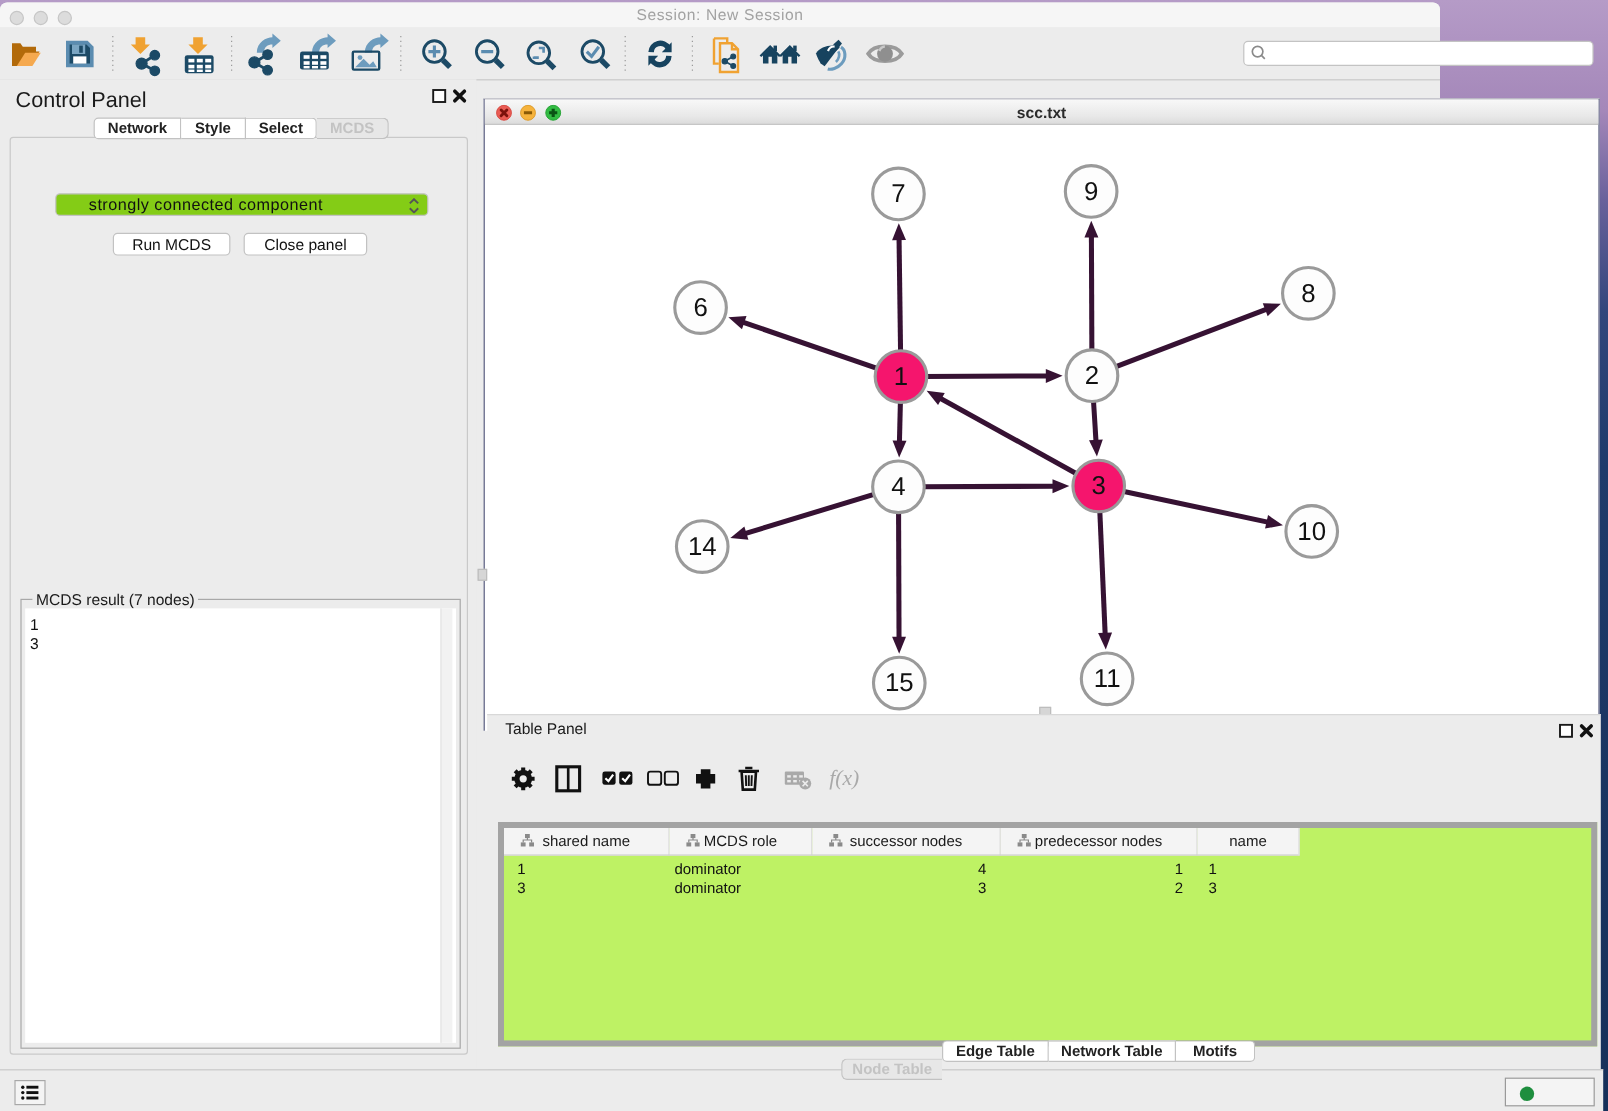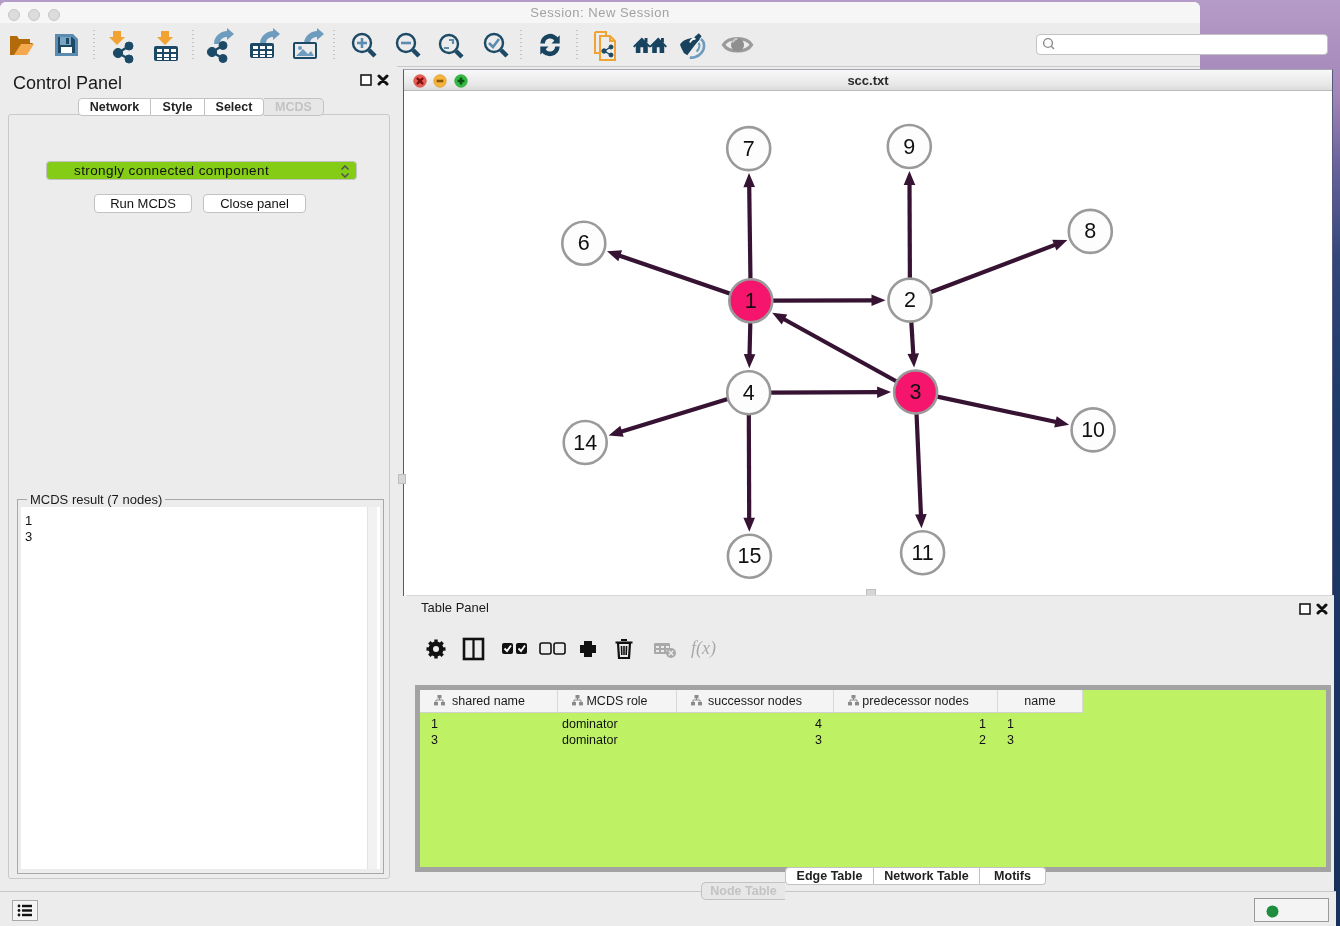--- a/index.html
+++ b/index.html
@@ -34,21 +34,21 @@
          border:1px solid #c2c2c2;border-radius:4px;font-size:13.5px;letter-spacing:.4px;color:#111;
          line-height:18px;padding-left:27px;box-sizing:border-box;}
   .btn{position:absolute;top:79px;height:19px;background:#fff;border:1px solid #c2c2c2;
        border-radius:4px;font-size:13px;color:#111;text-align:center;line-height:18px;box-sizing:border-box;}
   #fieldset{position:absolute;left:8px;top:384px;width:365px;height:373px;
             border:1px solid #a8a8a8;}
   #fieldlabel{position:absolute;left:9px;top:-8px;background:#ececec;padding:0 3px;
               font-size:13px;color:#1a1a1a;}
   #fieldwhite{position:absolute;left:3px;top:7px;right:3px;bottom:4px;background:#fff;}
   
-  #netwin{position:absolute;left:403px;top:67px;width:930px;height:527px;
+  #netwin{position:absolute;left:403px;top:80px;width:930px;height:527px;
           border-left:1px solid #55597c;border-right:1px solid #55597c;border-top:1px solid #a6a6b2;box-sizing:border-box;background:#fff;}
   #nettitle{position:absolute;left:0;top:0;width:100%;height:20px;
             background:linear-gradient(#f8f8f8,#e8e8e8 70%,#dcdcdc);border-bottom:1px solid #b9b9b9;}
   #nettitle span{display:block;text-align:center;font-size:13px;font-weight:bold;color:#2a2a2a;padding-top:3px;}
   
   #tpanel{position:absolute;left:406px;top:593px;width:928px;height:295px;background:#ececec;
           border-top:1px solid #d8d8d8;}
   #tpanel-title{position:absolute;left:15px;top:4px;font-size:13px;color:#1a1a1a;}
   #ttable{position:absolute;left:9px;top:89px;width:916px;height:187px;background:#bef264;
           border:5px solid #a3a3a3;box-sizing:border-box;}

